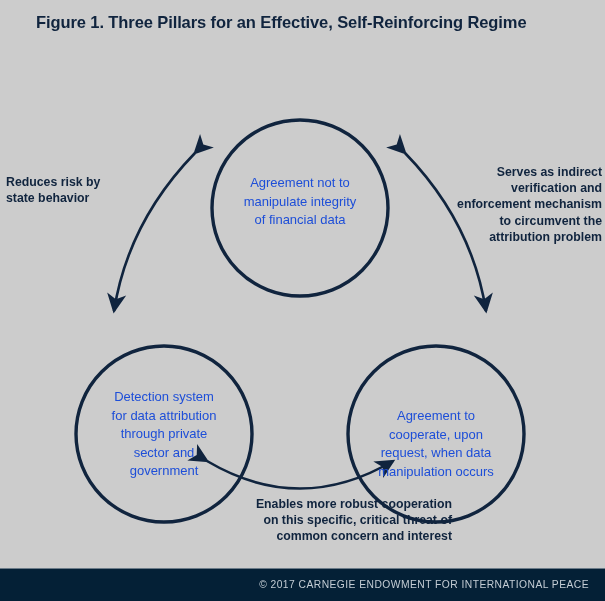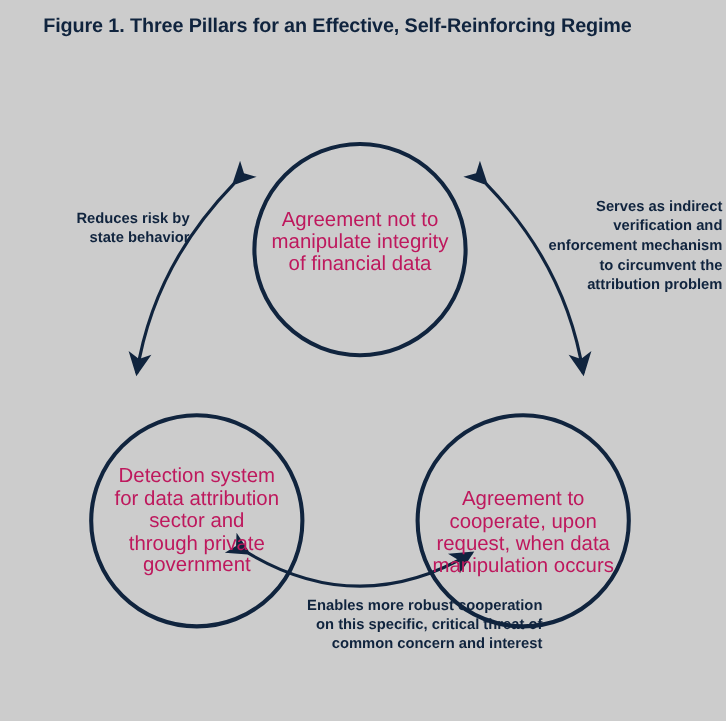--- a/index.html
+++ b/index.html
@@ -48,33 +48,33 @@
     height: 522px;
   }
   #diagram-svg {
     position: absolute;
     left: 0;
     top: 0;
   }
   .node-text {
     position: absolute;
     text-align: center;
-    color: #be185d;
-    font-size: 17px;
+    color: #1d4ed8;
+    font-size: 13px;
     line-height: 18.5px;
     font-weight: normal;
   }
   .edge-label {
     position: absolute;
     color: #10243e;
     font-size: 12.3px;
     line-height: 16.2px;
     font-weight: bold;
   }
-  #label-left   { left: 6px;   top: 128px; width: 152px; text-align: right; }
+  #label-left   { left: 6px;   top: 128px; width: 152px; text-align: left; }
   #label-right  { left: 450px; top: 118px; width: 152px; text-align: right; }
   #label-bottom { left: 152px; top: 450px; width: 300px; text-align: right; }
   
   #footer-bar {
     position: absolute;
     left: 0;
     top: 568px;
     width: 605px;
     height: 33px;
     background: #042036;
@@ -122,22 +122,22 @@
 
     <div class="node-text" style="left:206px; top:128px; width:188px;">
       <div>Agreement not to</div>
       <div>manipulate integrity</div>
       <div>of financial data</div>
     </div>
 
     <div class="node-text" style="left:66px; top:342px; width:196px;">
       <div>Detection system</div>
       <div>for data attribution</div>
+      <div>through private</div>
       <div>sector and</div>
-      <div>through private</div>
       <div>government</div>
     </div>
 
     <div class="node-text" style="left:340px; top:351px; width:192px;margin-top:10px;">
       <div>Agreement to</div>
       <div>cooperate, upon</div>
       <div>request, when data</div>
       <div>manipulation occurs</div>
     </div>
 
@@ -155,14 +155,17 @@
     </div>
 
     <div class="edge-label" id="label-bottom">
       <div>Enables more robust cooperation</div>
       <div>on this specific, critical threat of</div>
       <div>common concern and interest</div>
     </div>
 
   </div>
 
+  <div id="footer-bar">
+    <div id="footer-text">© 2017 CARNEGIE ENDOWMENT FOR INTERNATIONAL PEACE</div>
+  </div>
 
 </div>
 
 </body></html>

